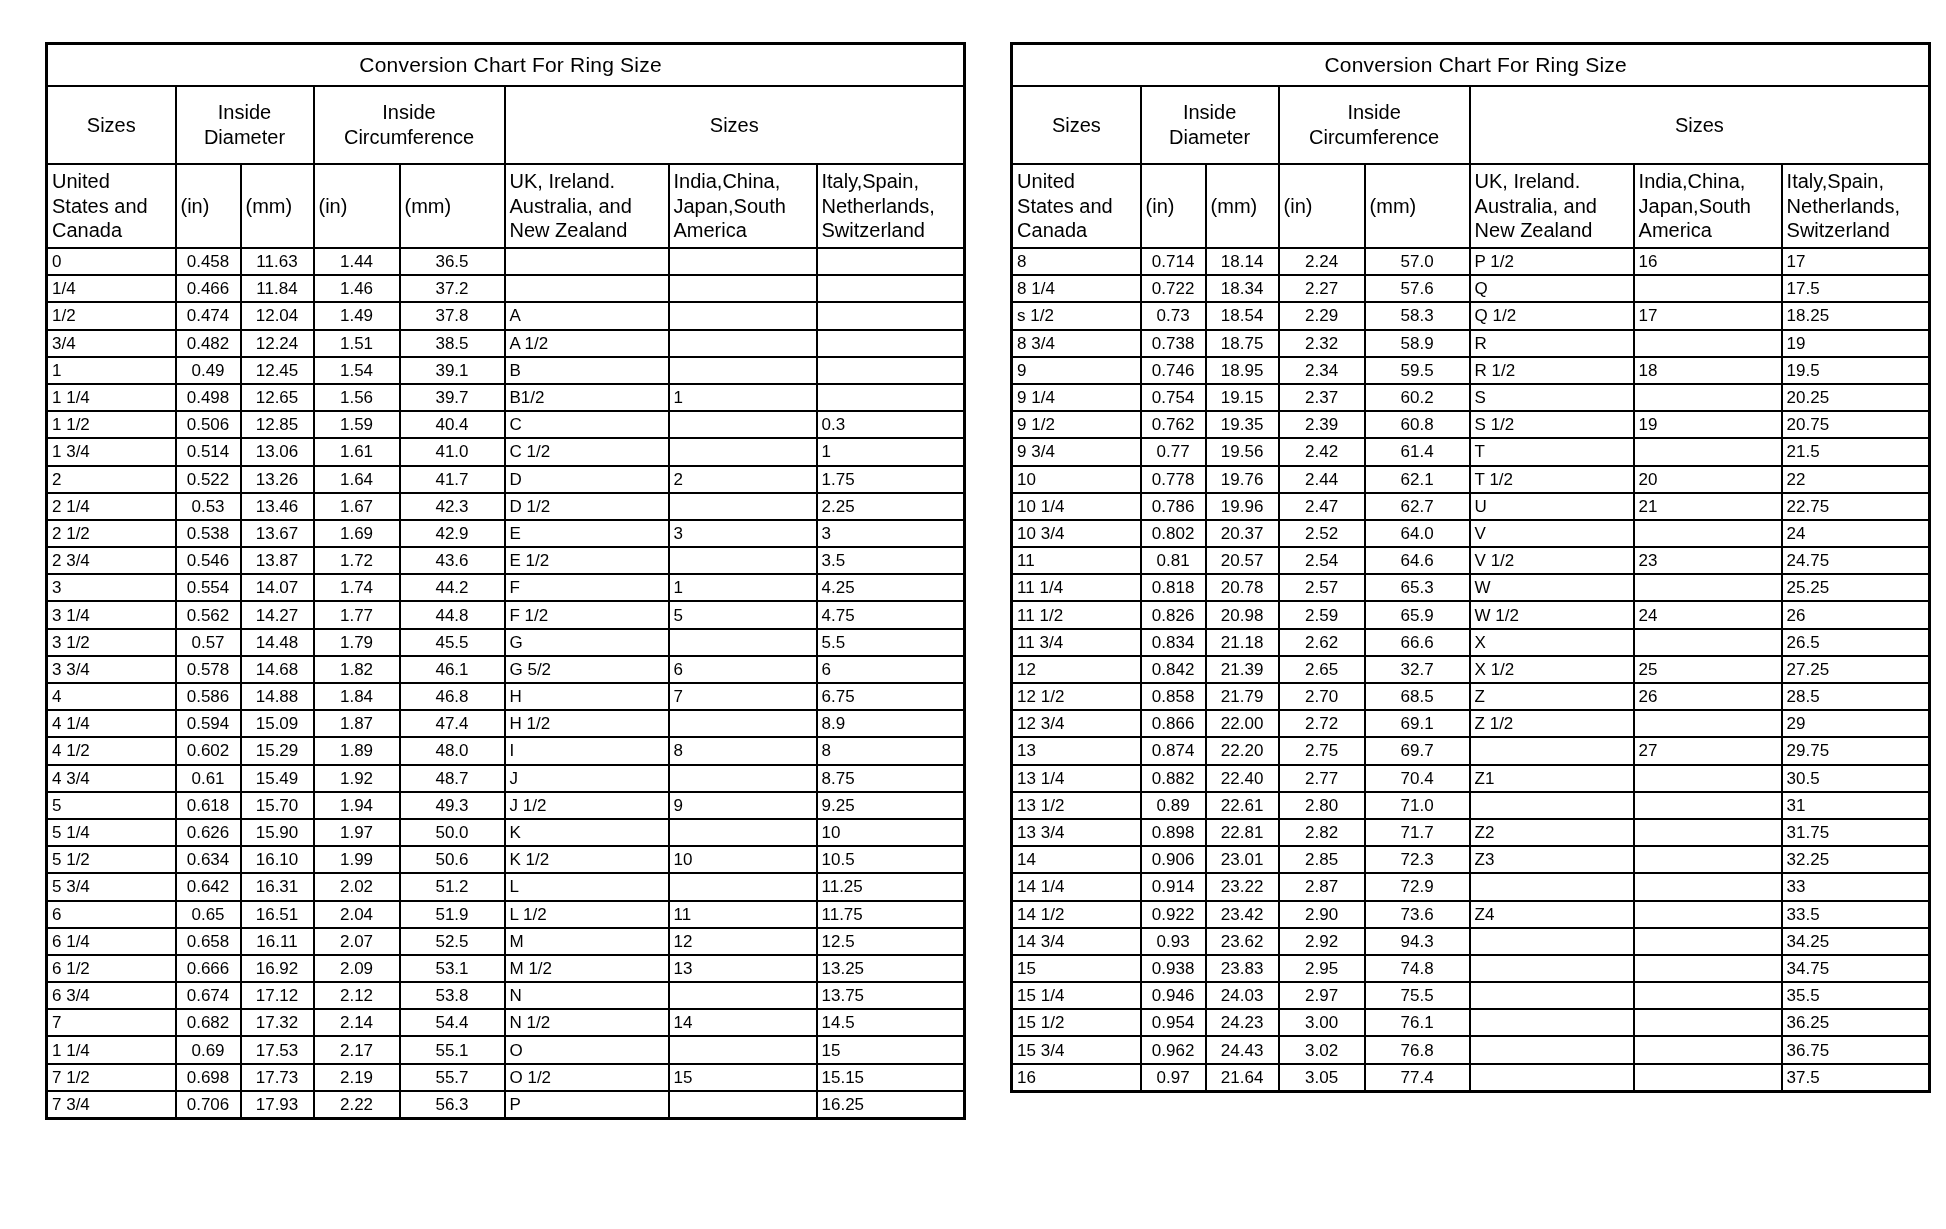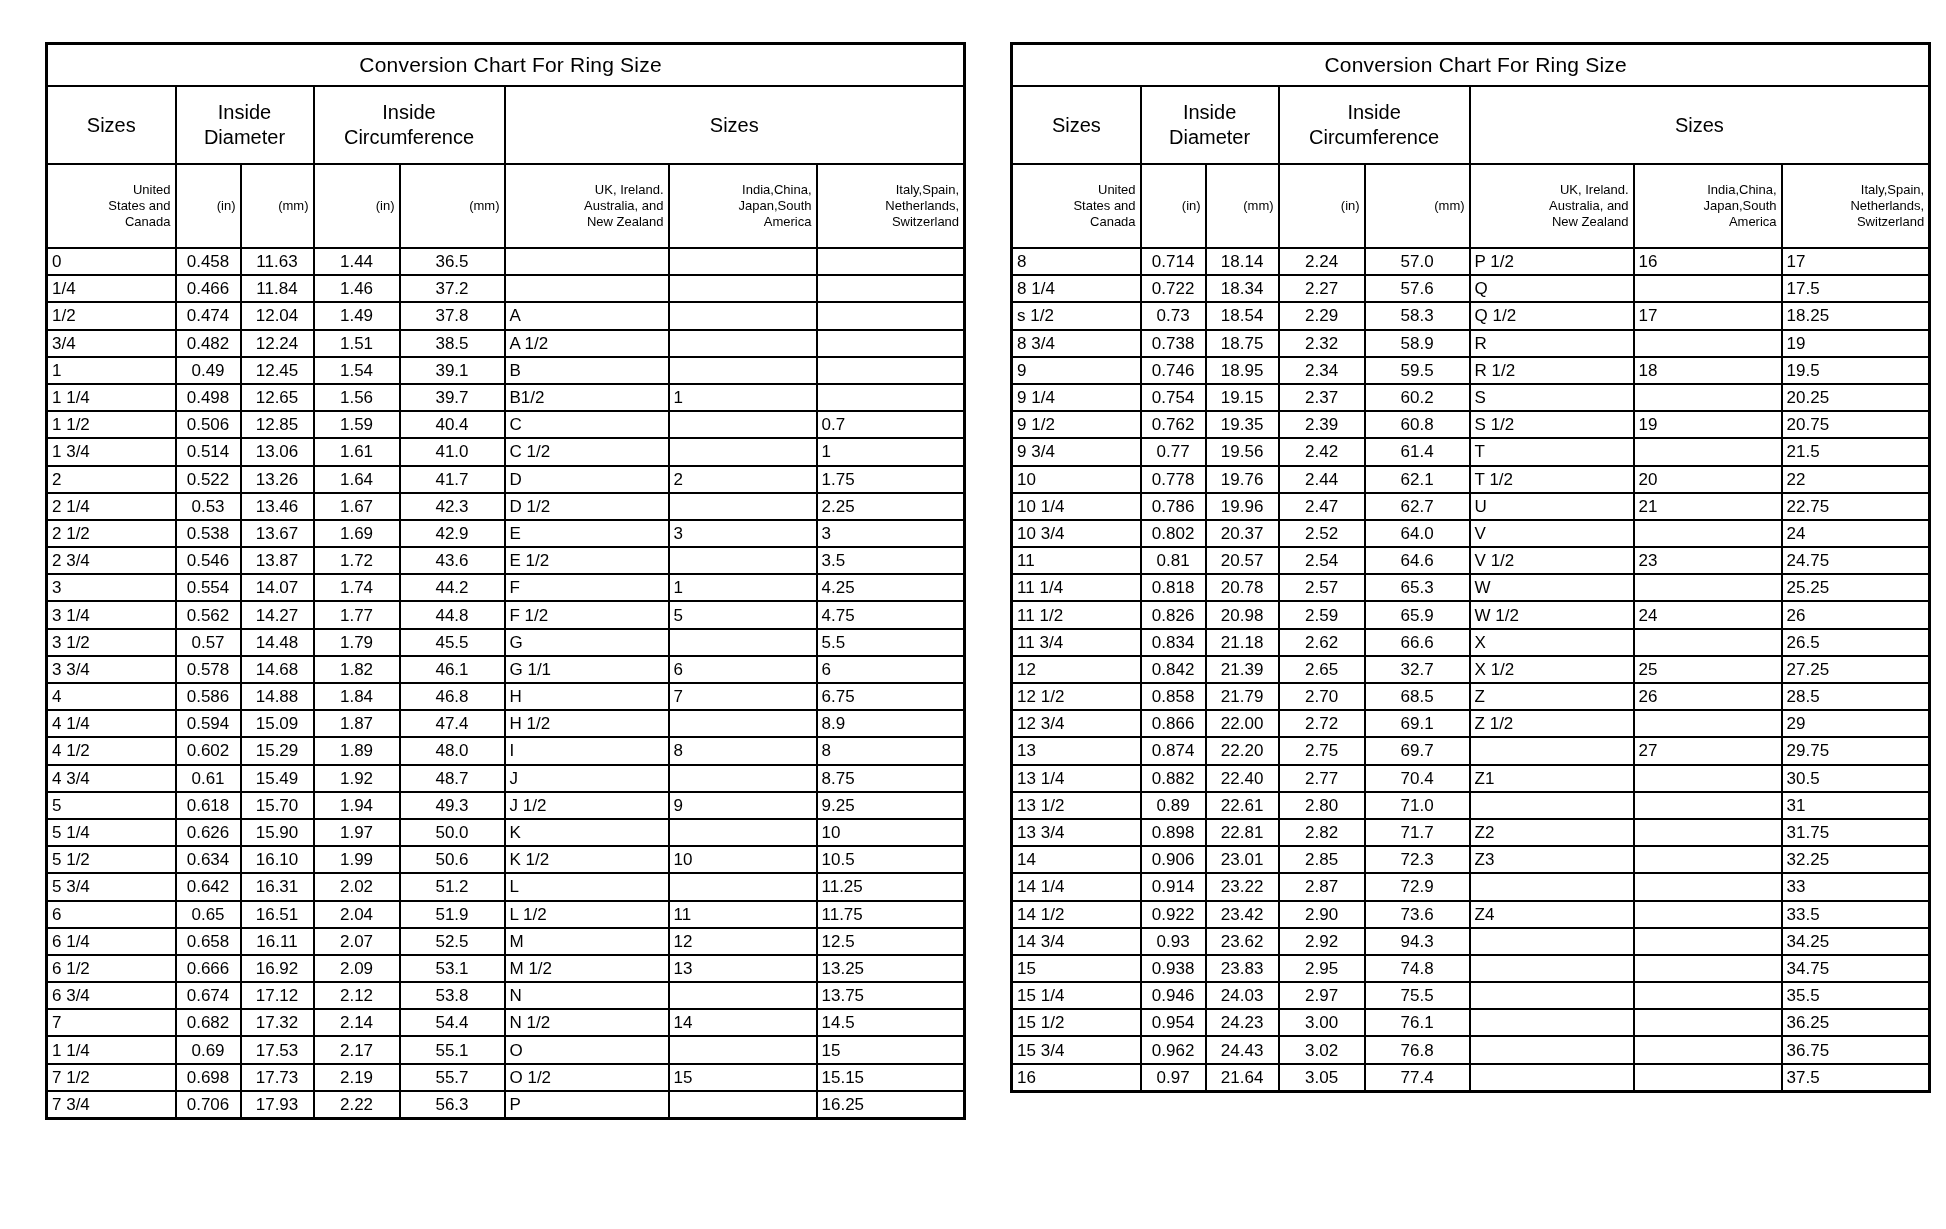--- a/index.html
+++ b/index.html
@@ -44,22 +44,22 @@
   }
   .group-row th {
     height: 76px;
     font-size: 20px;
     text-align: center;
     line-height: 1.25;
     white-space: pre-line;
   }
   .sub-row th {
     height: 82px;
-    font-size: 13px;
-    text-align: right;
+    font-size: 20px;
+    text-align: left;
     line-height: 1.23;
     white-space: pre-line;
   }
   .ring-table tbody td {
     height: 25.2px;
     font-size: 17px;
     line-height: 1;
   }
   td.c-us, td.c-txt { text-align: left; }
   td.c-num { text-align: center; }
@@ -174,21 +174,21 @@
             <td class="c-txt"></td>
           </tr>
           <tr>
             <td class="c-us">1 1/2</td>
             <td class="c-num">0.506</td>
             <td class="c-num">12.85</td>
             <td class="c-num">1.59</td>
             <td class="c-num">40.4</td>
             <td class="c-txt">C</td>
             <td class="c-txt"></td>
-            <td class="c-txt">0.7</td>
+            <td class="c-txt">0.3</td>
           </tr>
           <tr>
             <td class="c-us">1 3/4</td>
             <td class="c-num">0.514</td>
             <td class="c-num">13.06</td>
             <td class="c-num">1.61</td>
             <td class="c-num">41.0</td>
             <td class="c-txt">C 1/2</td>
             <td class="c-txt"></td>
             <td class="c-txt">1</td>
@@ -262,21 +262,21 @@
             <td class="c-txt">G</td>
             <td class="c-txt"></td>
             <td class="c-txt">5.5</td>
           </tr>
           <tr>
             <td class="c-us">3 3/4</td>
             <td class="c-num">0.578</td>
             <td class="c-num">14.68</td>
             <td class="c-num">1.82</td>
             <td class="c-num">46.1</td>
-            <td class="c-txt">G 1/1</td>
+            <td class="c-txt">G 5/2</td>
             <td class="c-txt">6</td>
             <td class="c-txt">6</td>
           </tr>
           <tr>
             <td class="c-us">4</td>
             <td class="c-num">0.586</td>
             <td class="c-num">14.88</td>
             <td class="c-num">1.84</td>
             <td class="c-num">46.8</td>
             <td class="c-txt">H</td>

